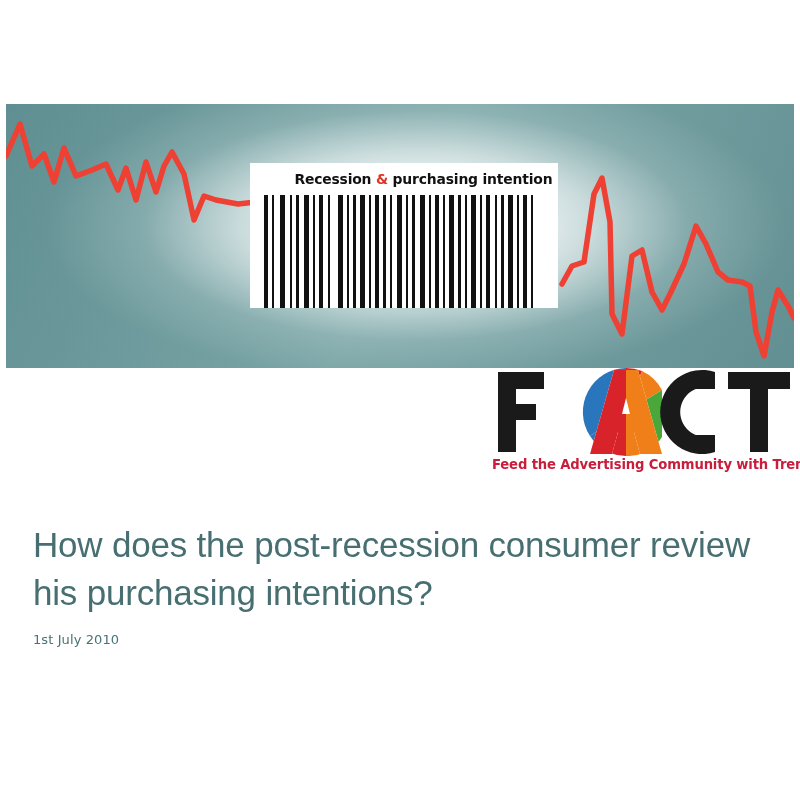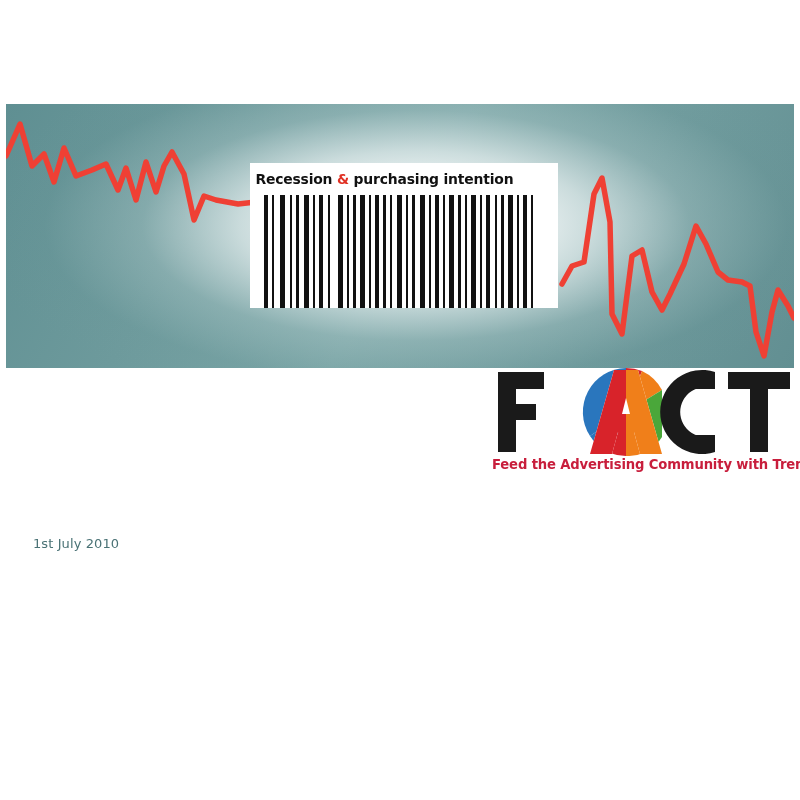--- a/index.html
+++ b/index.html
@@ -54,21 +54,21 @@
   }
   #barcode-caption {
     position: absolute;
     left: 0;
     top: 0;
     width: 308px;
     height: 32px;
     background: #ffffff;
     display: flex;
     align-items: center;
-    justify-content: flex-start;
+    justify-content: flex-end;
     white-space: nowrap;
   }
   #barcode-caption .cap-text {
     font-family: "DejaVu Sans", sans-serif;
     font-weight: bold;
     font-size: 14.5px;
     letter-spacing: -0.2px;
     color: #111111;
     transform: scaleX(0.96);
   }
@@ -282,14 +282,15 @@
     <g fill="#1a1a1a">
       <rect x="238" y="4" width="62" height="17"></rect>
       <rect x="260" y="4" width="18" height="80"></rect>
     </g>
   </svg>
 
   <div id="fact-tagline">Feed the Advertising Community with Trends</div>
 </div>
 
 <div id="title-block">
+  <h1 id="page-title">How does the post-recession consumer review his purchasing intentions?</h1>
   <div id="page-date">1st July 2010</div>
 </div>
 
 </body></html>

